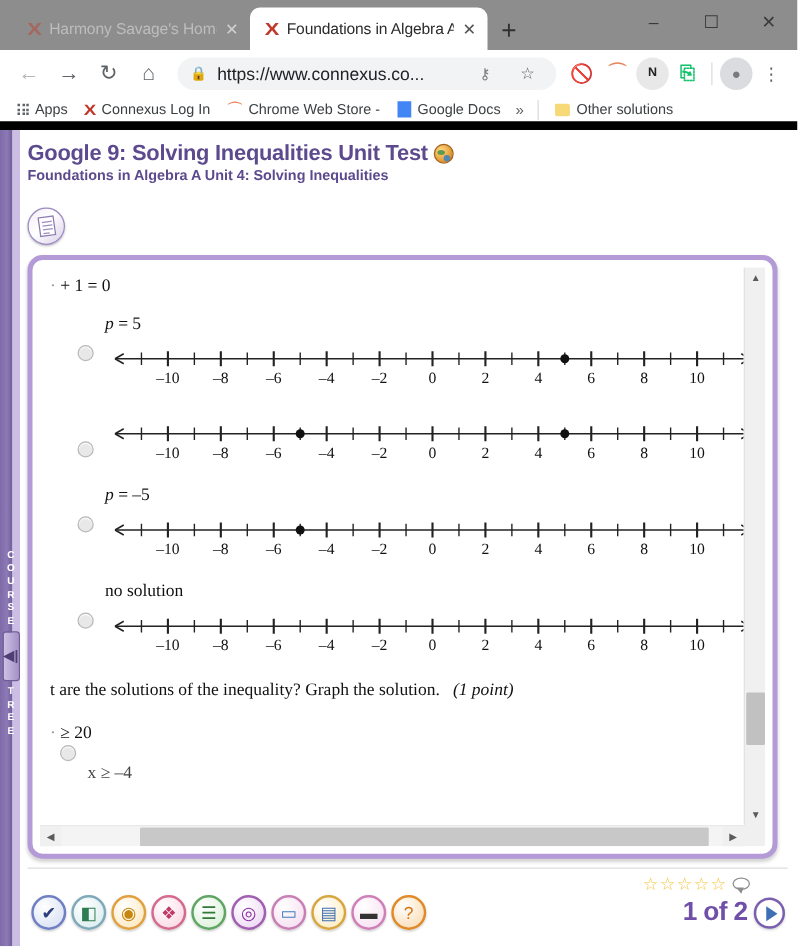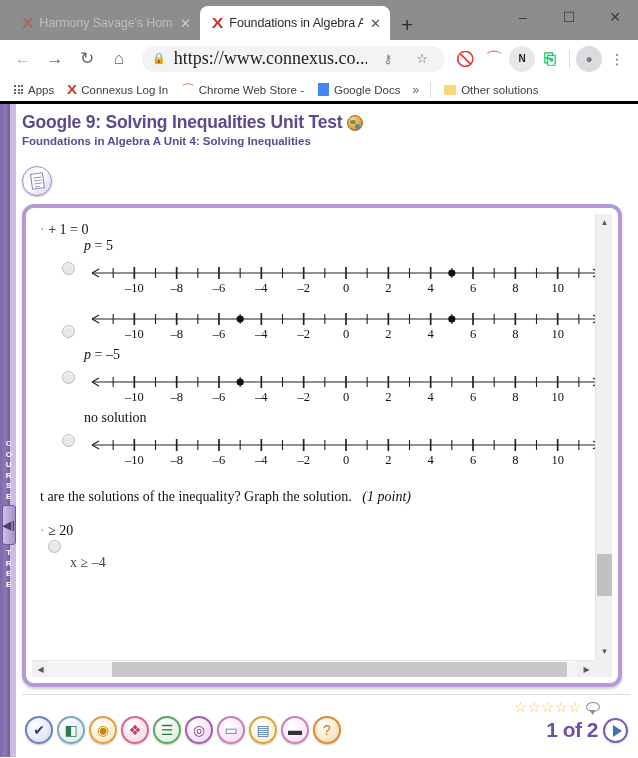--- a/index.html
+++ b/index.html
@@ -45,30 +45,30 @@
     padding:0 8px; gap:2px; border-bottom:1px solid #ffffff;
   }
   .navico { width:30px; height:30px; display:flex; align-items:center;
             justify-content:center; color:#5f6368; font-size:17px; }
   .navico.dim { color:#b8b8b8; }
   .omnibox {
     flex:1; height:26px; background:#f1f3f4; border-radius:13px;
     display:flex; align-items:center; padding:0 10px; gap:8px;
     margin:0 6px; min-width:0;
   }
-  .omnitext { font-size:18px; color:#202124; flex:1; white-space:nowrap;
-              overflow:hidden;font-family:Liberation Serif, serif; }
+  .omnitext { font-size:14px; color:#202124; flex:1; white-space:nowrap;
+              overflow:hidden; }
   .lock { font-size:11px; color:#3c4043; }
   .extico { width:26px; height:26px; display:flex; align-items:center;
             justify-content:center; font-size:14px; flex:0 0 auto;}
   .sep { width:1px; height:18px; background:#dadce0; margin:0 4px; }
 
   .bookbar {
     height:26px; background:#fff; display:flex; align-items:center;
-    gap:4px; padding:0 9px; border-bottom:3px solid #000000;
+    gap:4px; padding:0 9px; border-bottom:7px solid #000000;
     font-size:11.5px; color:#3c4043; white-space:nowrap;
   }
   .bmk { display:flex; align-items:center; gap:5px; padding:2px 5px; }
   .gridico { display:grid; grid-template-columns:repeat(3,2px);
              grid-gap:1.5px; }
   .gridico i { width:2px; height:2px; background:#5f6368; display:block; }
   .folder { width:12px; height:10px; background:#f7d978; border-radius:1px 2px 2px 2px;}
   .chev { color:#5f6368; font-size:12px; padding:0 3px;}
 
   
@@ -148,21 +148,21 @@
   .qscrollarea {
     position:absolute; left:0; top:0; right:17px; bottom:17px;
     overflow:hidden; background:#fff;
   }
   .qcontent { position:absolute; left:-6px; top:0; width:600px; }
 
   .eqline { font-family:"Liberation Serif", serif; font-size:14px;
             color:#111; padding:8px 0 0 14px; }
   .dots { color:#999; }
 
-  .opt { position:relative; margin-top:0; }
+  .opt { position:relative; margin-top:14px; }
   .optlabel {
     font-family:"Liberation Serif", serif; font-size:14px; color:#111;
     margin-left:58px; margin-bottom:1px;
   }
   .optlabel i { font-style:italic; }
   .radio {
     position:absolute; left:36px; top:24px; width:13px; height:13px;
     border-radius:50%; background:#e8e8e8; border:1px solid #b9b9b9;
     box-shadow:inset 0 1px 1px rgba(255,255,255,.9);
   }

